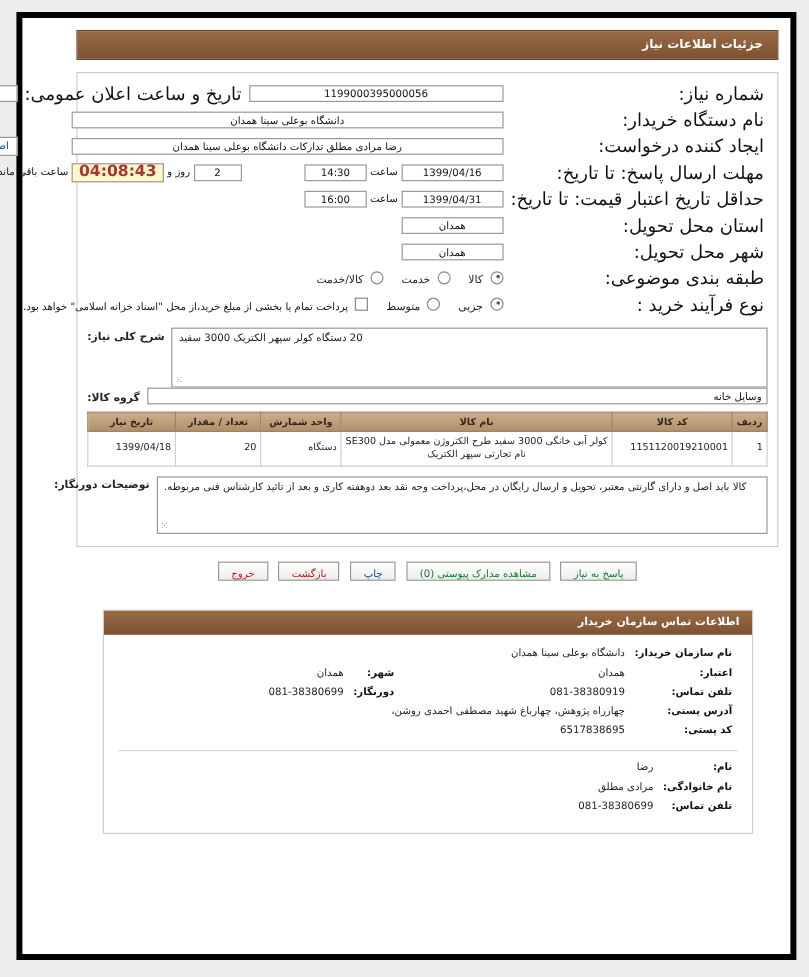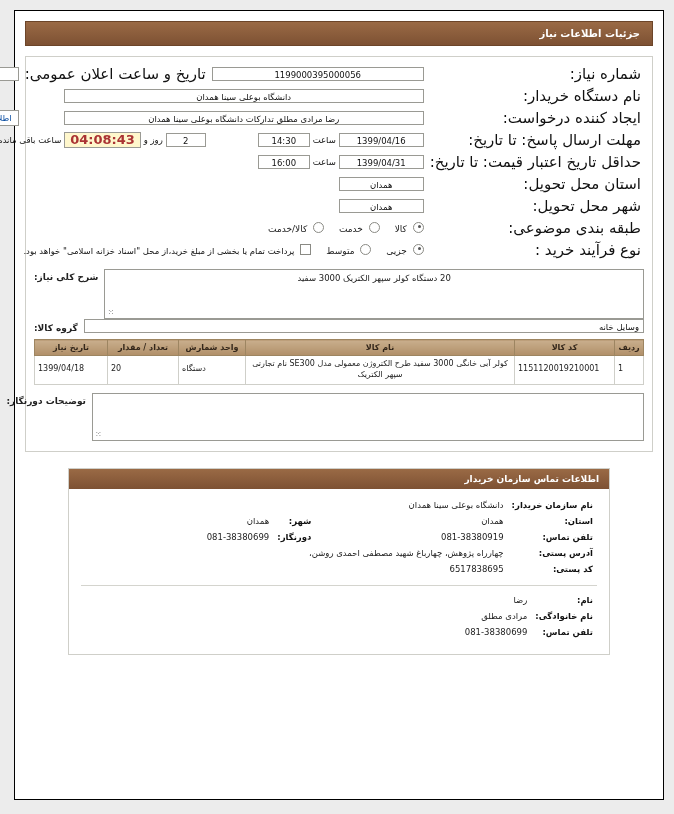--- a/index.html
+++ b/index.html
@@ -50,24 +50,25 @@
     width:90px;height:90px;
     background:#c98c8c;
     clip-path:polygon(50% 0%,100% 50%,50% 100%,0% 50%);
     opacity:.5;
   }
   .outer{
     position:relative;
     z-index:1;
     margin:10px;
     background:#fff;
-    border:1px solid #000000;
+    border:5px solid #000000;
     width:650px;
     min-height:790px;
     box-sizing:border-box;
+    padding-left:35px;
   }
   
   .titlebar{
     margin:10px;
     background:#8b5e3c;
     background:linear-gradient(#9a6a45,#7d5133);
     color:#fff;
     font-size:10px;
     font-weight:bold;
     text-align:right;
@@ -168,21 +169,21 @@
     font-size:9.5px;
     color:#111;
     padding:4px 2px 2px 2px;
   }
   .bigbox{
     border:1px solid #9a9a94;
     background:#fff;
     height:42px;
     padding:3px 5px;
     font-size:8.5px;
-    text-align:center;
+    text-align:left;
     position:relative;
   }
   .bigbox .resz{
     position:absolute;
     left:2px;bottom:1px;
     font-size:8px;color:#888;
   }
   .rowflex{display:flex;align-items:flex-start;gap:6px;}
   .rowflex .lblcell{white-space:nowrap;font-weight:bold;font-size:9px;padding-top:3px;}
   .rowflex .boxcell{flex:1;}
@@ -197,21 +198,21 @@
     border:1px solid #9d8561;
     color:#33261a;
     font-weight:bold;
     padding:3px 2px;
     text-align:center;
     font-size:8px;
   }
   table.grid td{
     border:1px solid #cfcfc9;
     padding:3px 3px;
-    text-align:left;
+    text-align:right;
     background:#fff;
     font-size:8px;
     line-height:1.35;
   }
   .btnrow{
     text-align:center;
     padding:6px 0 8px 0;
   }
   .btn{
     display:inline-block;
@@ -424,39 +425,47 @@
             <td>دستگاه</td>
             <td>20</td>
             <td>1399/04/18</td>
           </tr>
         </tbody>
       </table>
 
       <div class="rowflex" style="margin-top:8px;">
         <div class="boxcell">
           <div class="bigbox" style="height:40px;">
+            <span>کالا باید اصل و دارای گارنتی معتبر، تحویل و ارسال رایگان در محل،پرداخت وجه نقد بعد دوهفته کاری و بعد از تائید کارشناس فنی مربوطه.</span>
             <span class="resz">⁙</span>
           </div>
         </div>
         <div class="lblcell" style="width:52px;">توضیحات دورنگار:</div>
       </div>
     </div>
 
+    <div class="btnrow">
+      <span class="btn green">پاسخ به نیاز</span>
+      <span class="btn green">مشاهده مدارک پیوستی (0)</span>
+      <span class="btn blue">چاپ</span>
+      <span class="btn">بازگشت</span>
+      <span class="btn">خروج</span>
+    </div>
 
     <div class="contact">
       <div class="contact-head">اطلاعات تماس سازمان خریدار</div>
       <div class="contact-body">
         <table class="kv">
           <tbody>
               <tr>
             <td class="k">نام سازمان خریدار:</td>
             <td class="v" colspan="3">دانشگاه بوعلی سینا همدان</td>
           </tr>
           <tr>
-            <td class="k">استان:</td>
+            <td class="k">اعتبار:</td>
             <td class="v">همدان</td>
             <td class="k">شهر:</td>
             <td class="v">همدان</td>
           </tr>
           <tr>
             <td class="k">تلفن تماس:</td>
             <td class="v">081-38380919</td>
             <td class="k">دورنگار:</td>
             <td class="v">081-38380699</td>
           </tr>

